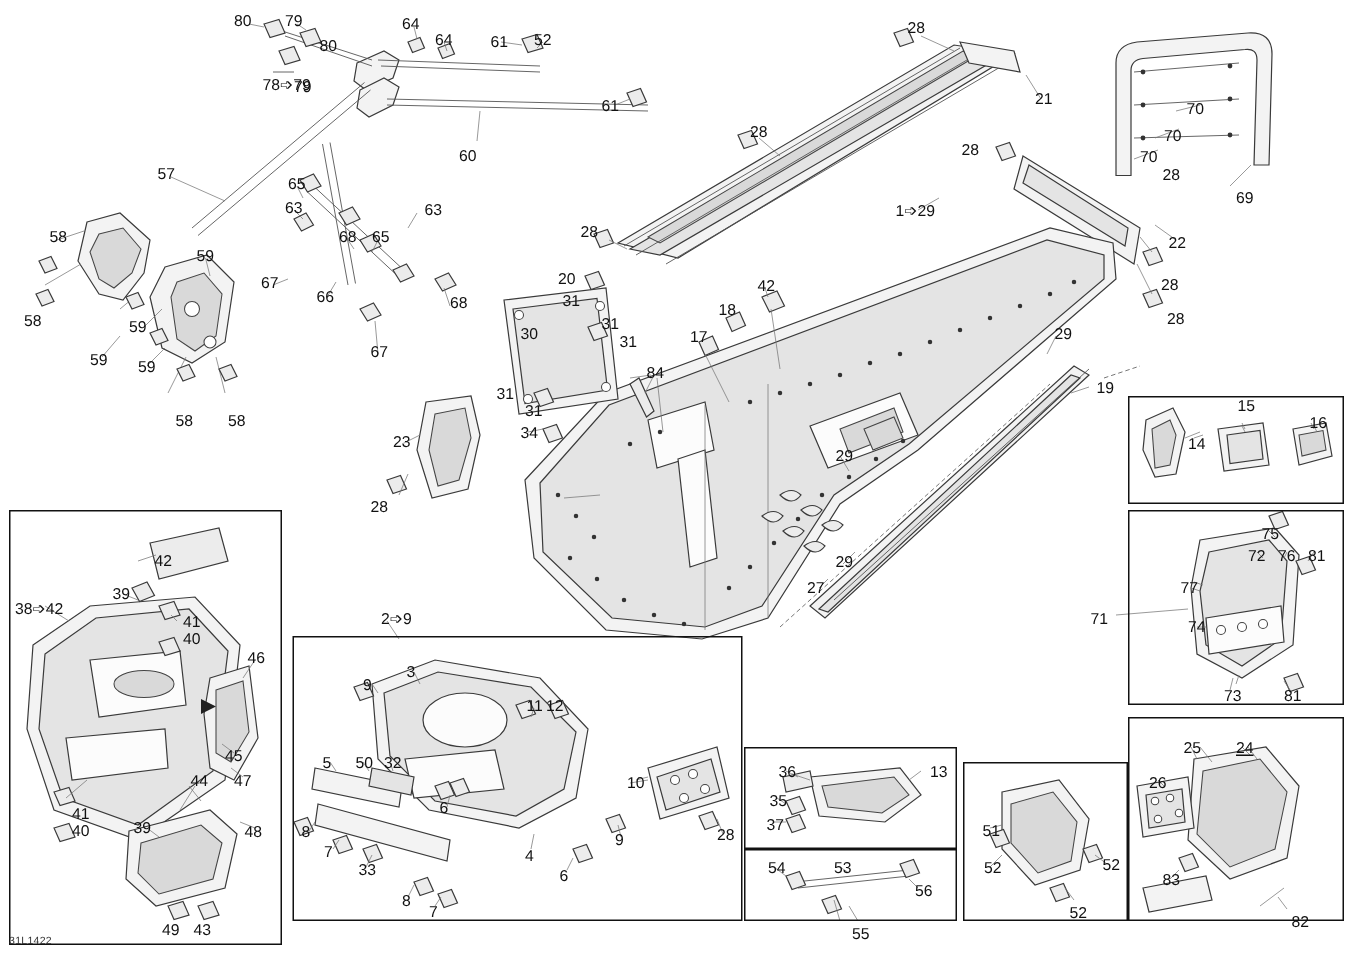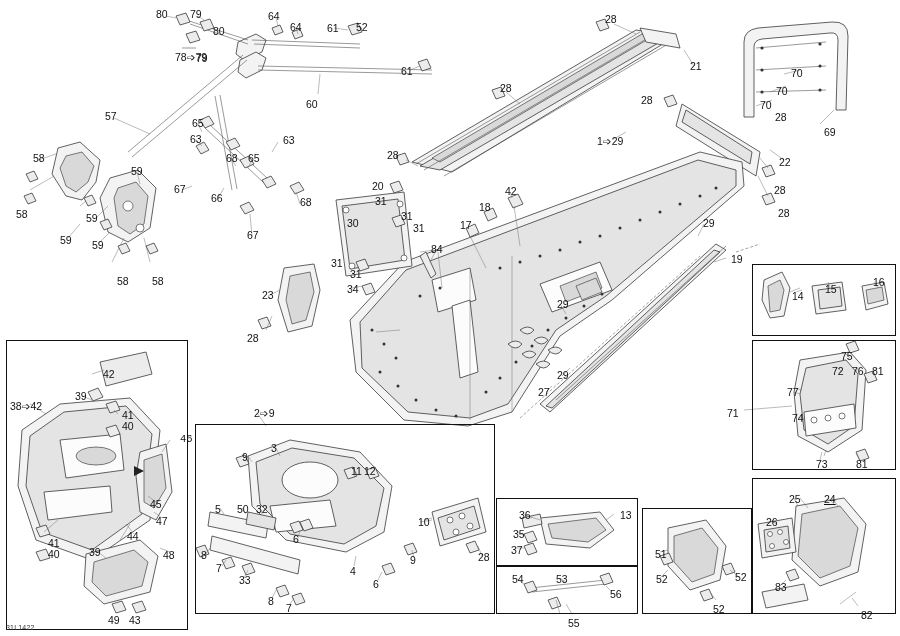--- a/index.html
+++ b/index.html
@@ -487,21 +487,21 @@
       <div class="lbl" style="left: 460px; top: 220px;">17</div>
       <div class="lbl" style="left: 703px; top: 218px;">29</div>
       <div class="lbl" style="left: 60px; top: 235px;">59</div>
       <div class="lbl" style="left: 247px; top: 230px;">67</div>
       <div class="lbl" style="left: 92px; top: 240px;">59</div>
       <div class="lbl" style="left: 731px; top: 254px;">19</div>
       <div class="lbl" style="left: 431px; top: 244px;">84</div>
       <div class="lbl" style="left: 331px; top: 258px;">31</div>
       <div class="lbl" style="left: 350px; top: 269px;">31</div>
       <div class="lbl" style="left: 792px; top: 291px;">14</div>
-      <div class="lbl" style="left: 825px; top: 284px;">15</div>
+      <div class="lbl" style="left: 825px; top: 266px;">15</div>
       <div class="lbl" style="left: 873px; top: 277px;">16</div>
       <div class="lbl" style="left: 117px; top: 276px;">58</div>
       <div class="lbl" style="left: 152px; top: 276px;">58</div>
       <div class="lbl" style="left: 347px; top: 284px;">34</div>
       <div class="lbl" style="left: 262px; top: 290px;">23</div>
       <div class="lbl" style="left: 247px; top: 333px;">28</div>
       <div class="lbl" style="left: 841px; top: 351px;">75</div>
       <div class="lbl" style="left: 832px; top: 366px;">72</div>
       <div class="lbl" style="left: 852px; top: 366px;">76</div>
       <div class="lbl" style="left: 872px; top: 366px;">81</div>
@@ -509,40 +509,40 @@
       <div class="lbl" style="left: 75px; top: 391px;">39</div>
       <div class="lbl" style="left: 787px; top: 387px;">77</div>
       <div class="lbl" style="left: 10px; top: 401px;">38➩42</div>
       <div class="lbl" style="left: 122px; top: 410px;">41</div>
       <div class="lbl" style="left: 122px; top: 421px;">40</div>
       <div class="lbl" style="left: 538px; top: 387px;">27</div>
       <div class="lbl" style="left: 557px; top: 370px;">29</div>
       <div class="lbl" style="left: 792px; top: 413px;">74</div>
       <div class="lbl" style="left: 727px; top: 408px;">71</div>
       <div class="lbl" style="left: 254px; top: 408px;">2➩9</div>
-      <div class="lbl" style="left: 180px; top: 434px; font-family: Liberation Mono, monospace;">46</div>
+      <div class="lbl" style="left: 165px; top: 434px;">46</div>
       <div class="lbl" style="left: 816px; top: 459px;">73</div>
       <div class="lbl" style="left: 856px; top: 459px;">81</div>
       <div class="lbl" style="left: 271px; top: 443px;">3</div>
       <div class="lbl" style="left: 242px; top: 452px;">9</div>
       <div class="lbl" style="left: 351px; top: 466px;">11</div>
       <div class="lbl" style="left: 364px; top: 466px;">12</div>
       <div class="lbl" style="left: 150px; top: 499px;">45</div>
       <div class="lbl" style="left: 156px; top: 516px;">47</div>
       <div class="lbl" style="left: 215px; top: 504px;">5</div>
       <div class="lbl" style="left: 237px; top: 504px;">50</div>
       <div class="lbl" style="left: 256px; top: 504px;">32</div>
       <div class="lbl" style="left: 789px; top: 494px;">25</div>
       <div class="lbl" style="left: 824px; top: 494px; text-decoration: underline;">24</div>
       <div class="lbl" style="left: 519px; top: 510px;">36</div>
       <div class="lbl" style="left: 620px; top: 510px;">13</div>
       <div class="lbl" style="left: 418px; top: 517px;">10</div>
       <div class="lbl" style="left: 766px; top: 517px;">26</div>
       <div class="lbl" style="left: 513px; top: 529px;">35</div>
-      <div class="lbl" style="left: 127px; top: 531px;">44</div>
+      <div class="lbl" style="left: 127px; top: 516px;">44</div>
       <div class="lbl" style="left: 293px; top: 534px;">6</div>
       <div class="lbl" style="left: 655px; top: 549px;">51</div>
       <div class="lbl" style="left: 511px; top: 545px;">37</div>
       <div class="lbl" style="left: 163px; top: 550px;">48</div>
       <div class="lbl" style="left: 201px; top: 550px;">8</div>
       <div class="lbl" style="left: 410px; top: 555px;">9</div>
       <div class="lbl" style="left: 478px; top: 552px;">28</div>
       <div class="lbl" style="left: 350px; top: 566px;">4</div>
       <div class="lbl" style="left: 89px; top: 547px;">39</div>
       <div class="lbl" style="left: 216px; top: 563px;">7</div>

